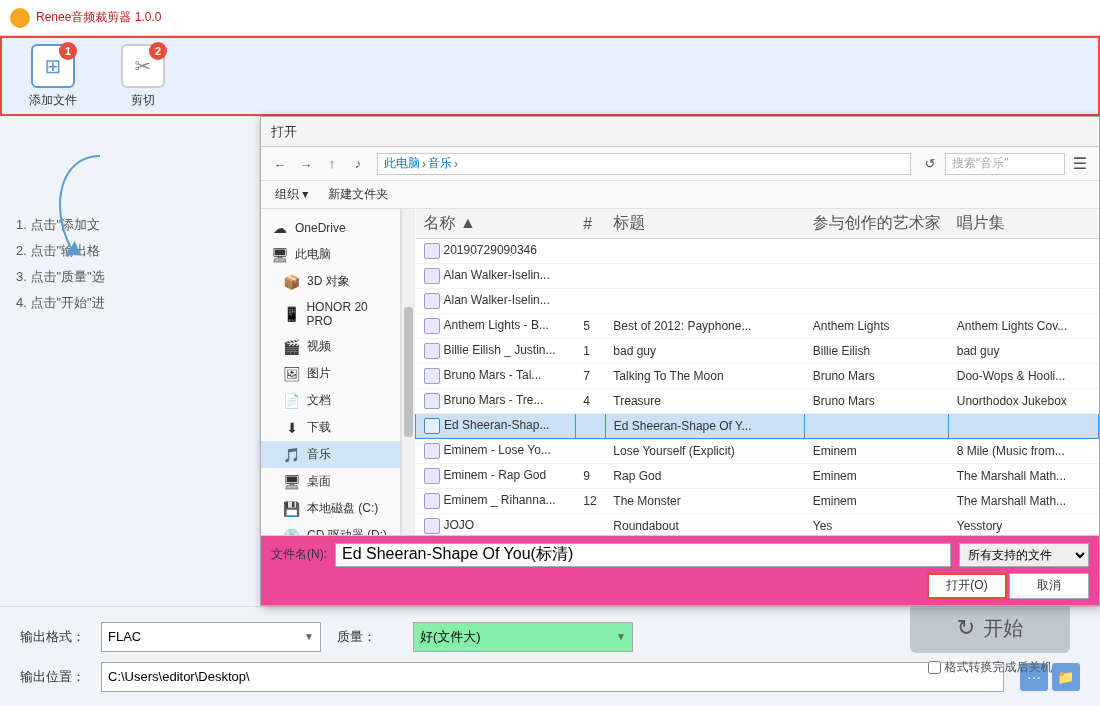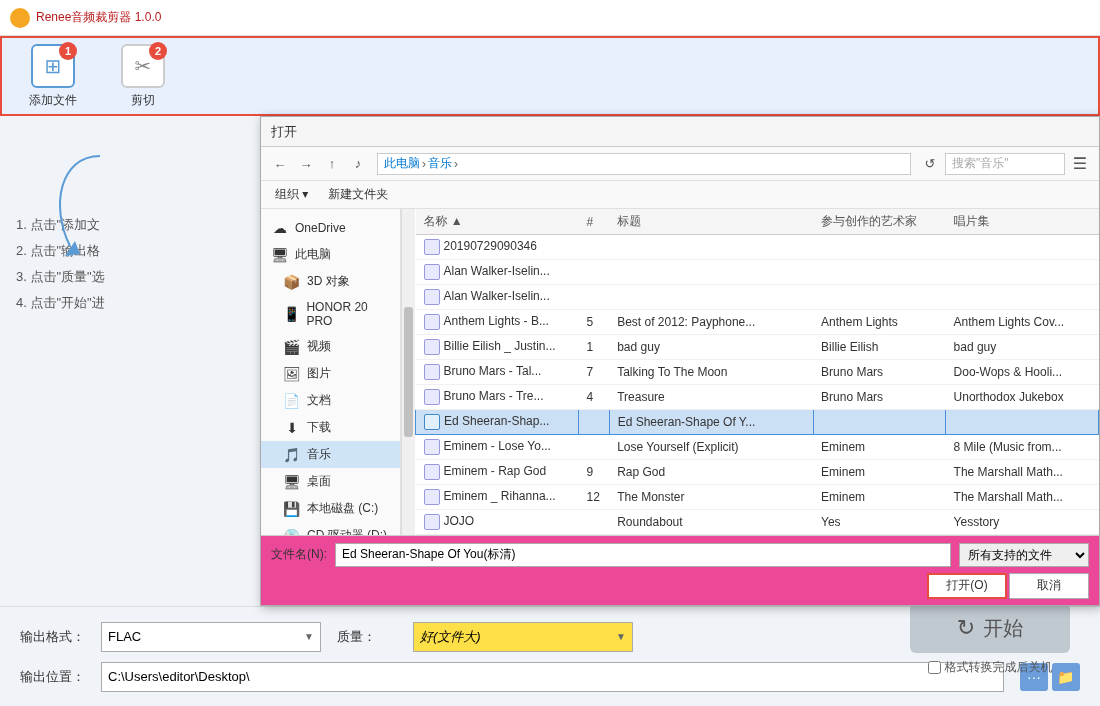--- a/index.html
+++ b/index.html
@@ -274,21 +274,21 @@
     .file-table {
       width: 100%;
       border-collapse: collapse;
     }
 
     .file-table th {
       background: #f5f5f5;
       border-bottom: 1px solid #ccc;
       padding: 4px 8px;
       text-align: left;
-      font-size: 12px;
+      font-size: 16px;
       font-weight: normal;
       color: #555;
       white-space: nowrap;
       cursor: pointer;
     }
 
     .file-table td {
       padding: 4px 8px;
       font-size: 12px;
       color: #333;
@@ -326,21 +326,21 @@
       font-size: 12px;
       color: #333;
       white-space: nowrap;
     }
 
     .filename-input {
       flex: 1;
       height: 24px;
       border: 1px solid #aaa;
       padding: 0 6px;
-      font-size: 12px;
+      font-size: 16px;
     }
 
     .filetype-select {
       width: 130px;
       height: 24px;
       border: 1px solid #aaa;
       font-size: 12px;
       padding: 0 4px;
     }
 
@@ -410,28 +410,27 @@
       display: flex;
       align-items: center;
       justify-content: space-between;
       cursor: pointer;
     }
 
     .quality-select {
       width: 220px;
       height: 30px;
       border: 1px solid #aaa;
-      background: #fde047;
+      background: #86efac;
       font-size: 13px;
       padding: 0 6px;
       display: flex;
       align-items: center;
       justify-content: space-between;
       cursor: pointer;
-      font-style: italic;
     }
 
     .output-path-input {
       flex: 1;
       height: 30px;
       border: 1px solid #aaa;
       background: #fff;
       font-size: 13px;
       padding: 0 6px;
       display: flex;

